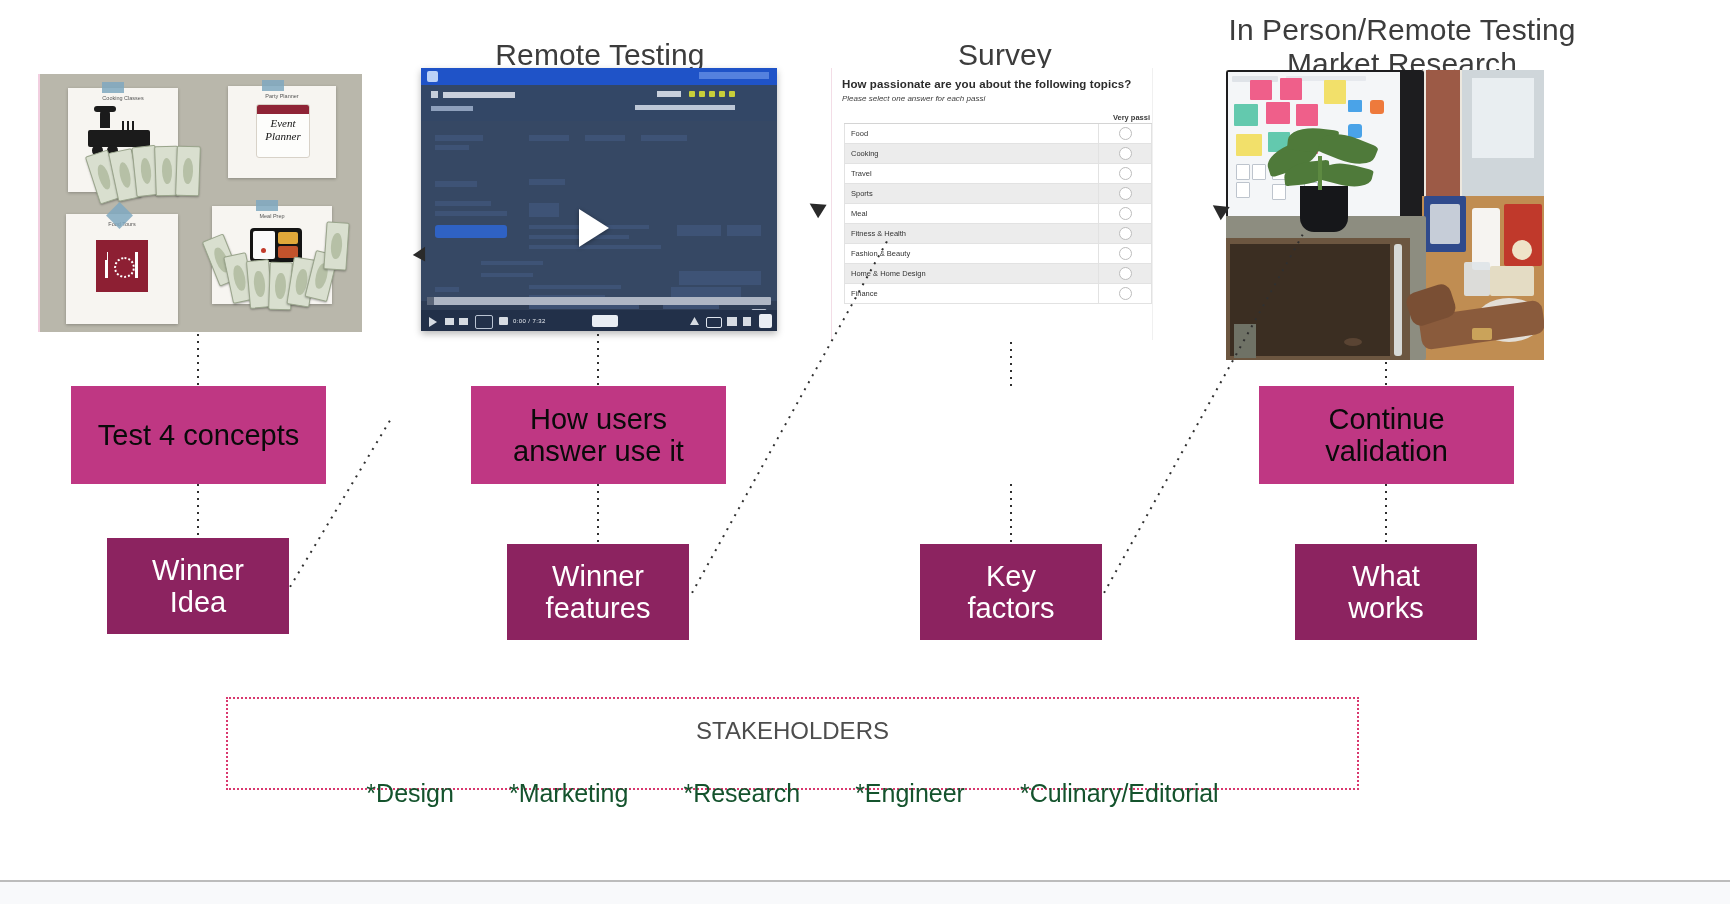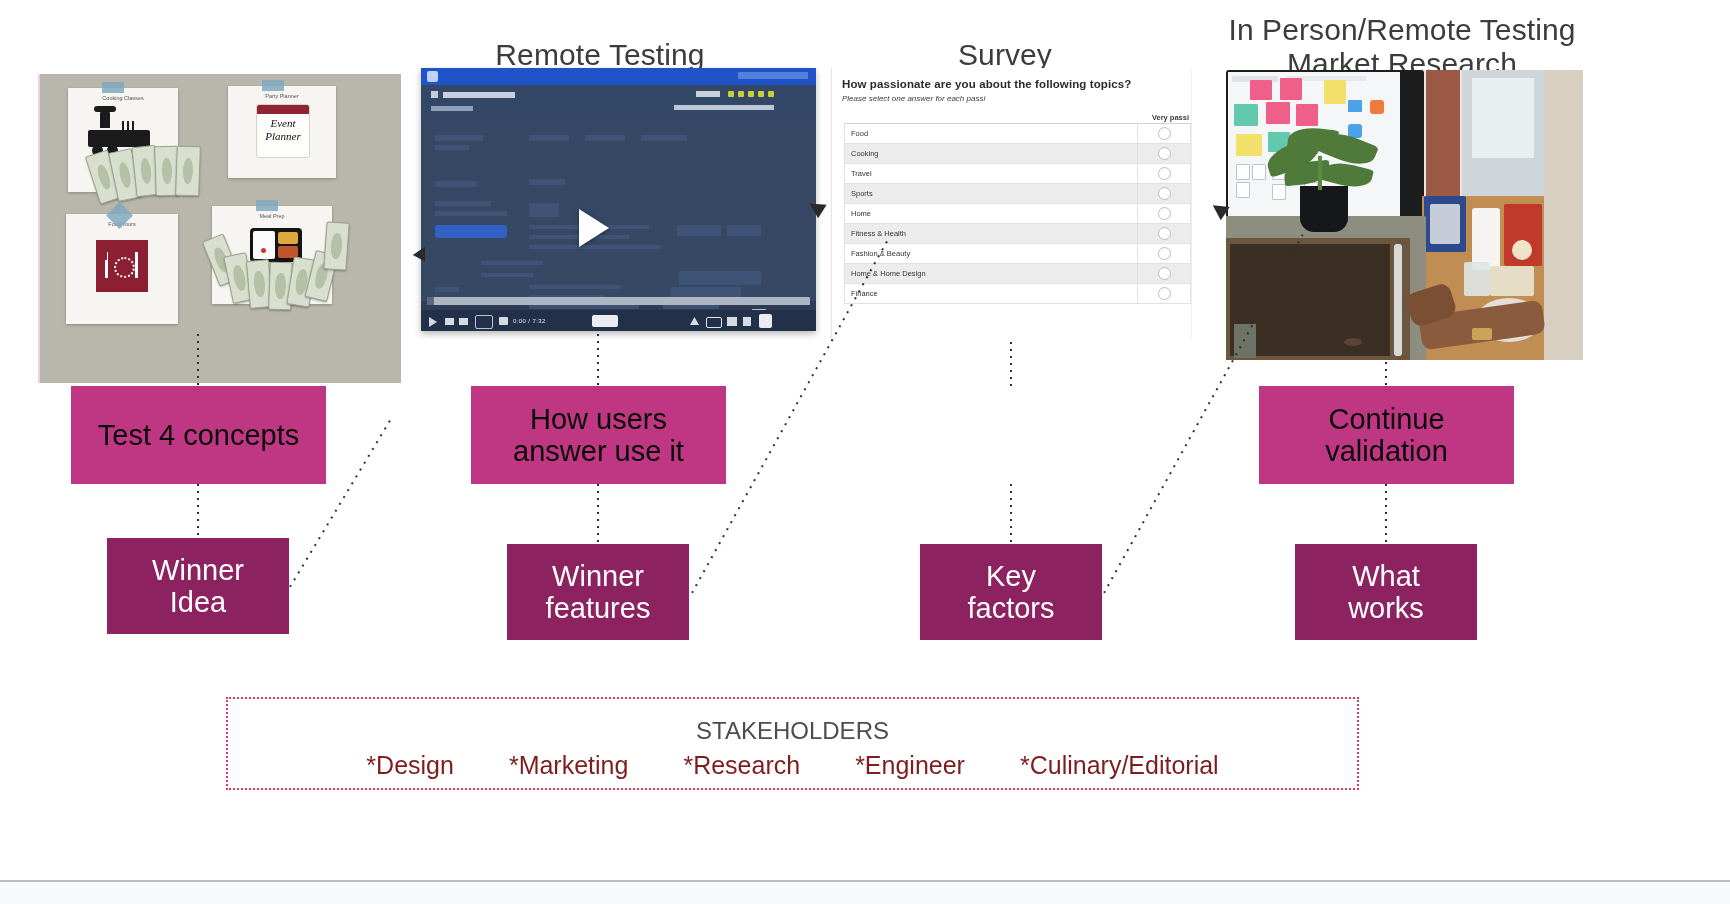--- a/index.html
+++ b/index.html
@@ -18,21 +18,21 @@
     text-align:center;
     color:#3c3c3c;
     font-size:30px;
     line-height:1.12;
     font-weight:400;
     letter-spacing:.1px;
     white-space:pre-line;
   }
 
   
-  .imgbox{position:absolute;overflow:hidden;background:#fff;padding-left:39px;}
+  .imgbox{position:absolute;overflow:hidden;background:#fff;}
 
   
   .workshop{
     background:#b9b7ab;
     border-left:2px solid #f2cfe0;
   }
   .ws-paper{position:absolute;background:#f7f5f1;box-shadow:0 1px 3px rgba(0,0,0,.25);}
   .ws-tape{position:absolute;background:#7fa8c0;opacity:.85;}
   .ws-cap{position:absolute;width:100%;text-align:center;font-size:5.5px;color:#555;top:7px;}
   .ws-icon-chef{position:absolute;background:#1b1b1b;}
@@ -127,40 +127,40 @@
 
   
   .stake{
     position:absolute;
     border:2px dotted #d9386e;
     box-sizing:border-box;
     background:transparent;
   }
   .stake-title{position:absolute;left:0;right:0;top:18px;text-align:center;font-size:24px;color:#4d4d4d;}
   .stake-row{position:absolute;left:0;right:0;top:52px;display:flex;justify-content:center;gap:55px;}
-  .stake-item{font-size:25px;color:#7f1d1d;}
+  .stake-item{font-size:25px;color:#14532d;margin-top:28px;}
 
   
   .hr-line{position:absolute;left:0;right:0;height:2px;background:#bcbcbc;}
   .bottom-strip{position:absolute;left:0;right:0;bottom:0;background:#f8f9fb;}
 </style>
 </head>
 <body>
 
 <div class="stage">
 
 
   <div class="col-title" style="left:440px;top:38px;width:320px;">Remote Testing</div>
 
   <div class="col-title" style="left:860px;top:38px;width:290px;">Survey</div>
 
   <div class="col-title" style="left:1222px;top:13px;width:360px;">In Person/Remote Testing
 Market Research</div>
 
-  <div class="imgbox workshop" style="left:38px;top:74px;width:322px;height:309px;">
+  <div class="imgbox workshop" style="left:38px;top:74px;width:322px;height:258px;">
 
     <div class="ws-paper" style="left:28px;top:14px;width:110px;height:104px;">
       <div class="ws-cap">Cooking Classes</div>
       <div class="ws-icon-chef" style="left:32px;top:22px;width:10px;height:18px;border-radius:4px 4px 0 0;"></div>
       <div class="ws-icon-chef" style="left:26px;top:18px;width:22px;height:6px;border-radius:3px;"></div>
       <div class="ws-icon-chef" style="left:20px;top:42px;width:62px;height:17px;border-radius:2px;"></div>
       <div class="ws-icon-chef" style="left:24px;top:57px;width:11px;height:11px;border-radius:50%;"></div>
       <div class="ws-icon-chef" style="left:39px;top:57px;width:11px;height:11px;border-radius:50%;"></div>
       <div class="ws-icon-chef" style="left:54px;top:33px;width:2px;height:9px;"></div>
       <div class="ws-icon-chef" style="left:59px;top:33px;width:2px;height:9px;"></div>
@@ -310,21 +310,21 @@
             <div class="sv-radio"></div>
           </div>
       </div>
       <div class="sv-row alt">
         <div class="sv-row-lbl">Sports</div>
         <div class="sv-cell">
             <div class="sv-radio"></div>
           </div>
       </div>
       <div class="sv-row">
-        <div class="sv-row-lbl">Home</div>
+        <div class="sv-row-lbl">Meal</div>
         <div class="sv-cell">
             <div class="sv-radio"></div>
           </div>
       </div>
       <div class="sv-row alt">
         <div class="sv-row-lbl">Fitness &amp; Health</div>
         <div class="sv-cell">
             <div class="sv-radio"></div>
           </div>
       </div>

